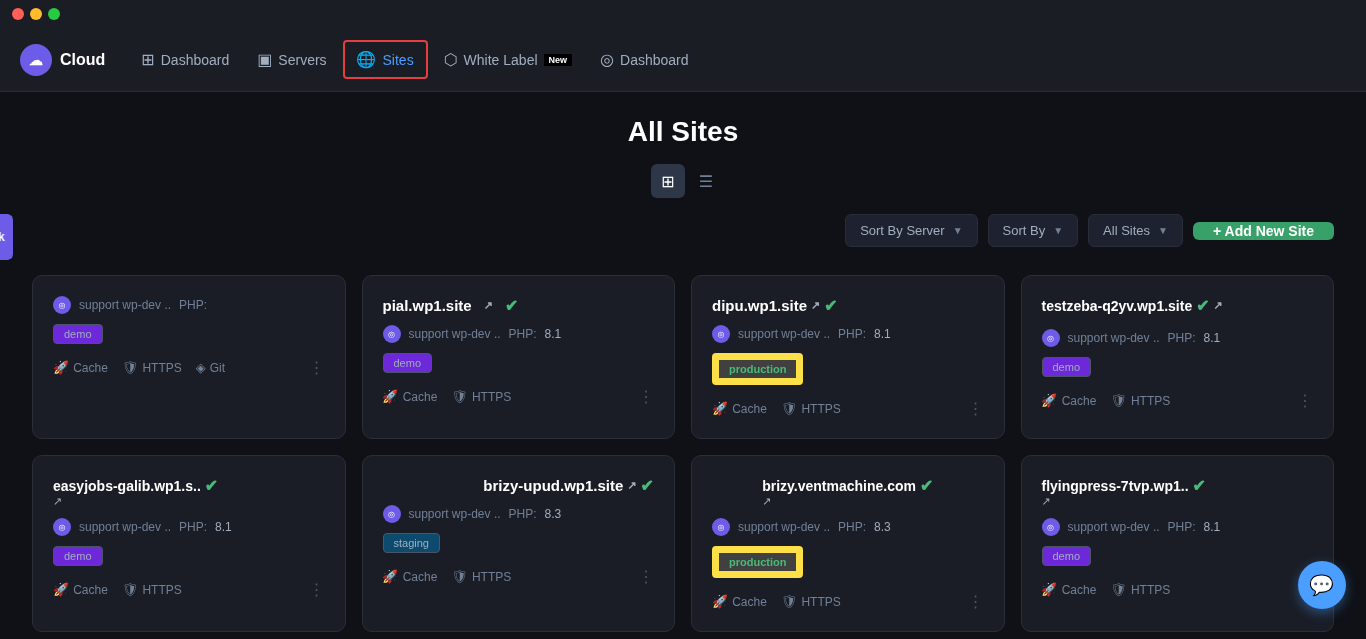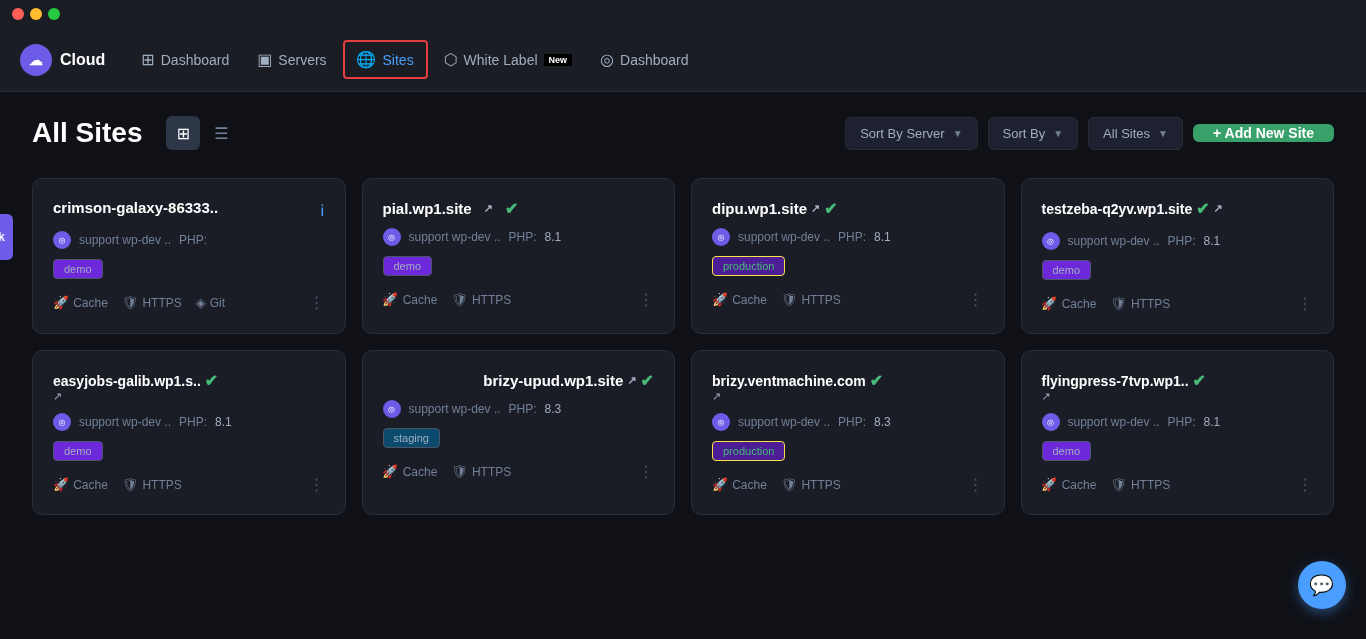--- a/index.html
+++ b/index.html
@@ -146,20 +146,21 @@
       padding: 24px 32px;
       position: relative;
     }
 
     
     .page-header {
       display: flex;
       align-items: center;
       gap: 16px;
       margin-bottom: 28px;
+      flex-direction: column;
     }
     .page-title {
       font-size: 28px;
       font-weight: 700;
       color: #fff;
     }
     .view-toggle {
       display: flex;
       gap: 4px;
       margin-left: 8px;
@@ -253,21 +254,21 @@
 
     .env-badge {
       display: inline-block;
       padding: 3px 10px;
       border-radius: 4px;
       font-size: 11px;
       font-weight: 500;
       width: fit-content;
     }
     .env-demo { background: #6d28d9; color: #a0aec0; border: 1px solid #4a5568; }
-    .env-production { background: #4c1d95; color: #48bb78; border: 1px solid #fde047; }
+    .env-production { background: #404040; color: #48bb78; border: 7px solid #fde047; font-weight: bold; }
     .env-staging { background: #0c4a6e; color: #a0aec0; border: 1px solid #4a5568; }
 
     .site-card-footer {
       display: flex;
       align-items: center;
       gap: 14px;
       margin-top: 4px;
       color: #718096;
       font-size: 12px;
     }
@@ -393,26 +394,20 @@
       <div class="dropdown">
         <span>All Sites</span>
         <span class="arrow">▼</span>
       </div>
       <button class="add-site-btn">+ Add New Site</button>
     </div>
   </div>
 
   <div class="sites-grid" id="sites-grid">
   <div class="site-card">
-    <div style="display:flex;align-items:flex-start;justify-content:space-between;width:100%;">
-      <div>
-        <div style="font-size:15px;font-weight:600;color:#fff;">crimson-galaxy-86333..</div>
-      </div>
-      <span class="status-icon status-blue">ℹ</span>
-    </div>
     <div class="site-meta">
       <div class="server-icon">◎</div>
       <span>support wp-dev ..</span>
       <span class="php-label">PHP:</span>
     </div>
     <div class="env-badge env-demo">demo</div>
     <div class="site-card-footer">
       <div class="footer-item">
       <span class="footer-icon">🚀</span>
       <span>Cache</span>
@@ -545,21 +540,21 @@
       <span>Cache</span>
     </div>
           <div class="footer-item">
       <span class="footer-icon">🛡</span>
       <span>HTTPS</span>
     </div>
       <div class="footer-more">⋮</div>
     </div>
   </div>
       <div class="site-card">
-    <div style="display:flex;align-items:flex-start;justify-content:flex-start;width:100%;">
+    <div style="display:flex;align-items:flex-start;justify-content:center;width:100%;">
       <div>
         <div style="display:flex;align-items:center;gap:4px;font-size:14px;font-weight:600;color:#fff;">brizy.ventmachine.com<span class="status-icon status-green">✔</span></div>
         <div style="display:flex;align-items:center;gap:4px;font-size:12px;color:#718096;">
               <span style="font-size:11px;color:#a0aec0;">↗</span>
             </div>
       </div>
     </div>
     <div class="site-meta">
       <div class="server-icon">◎</div>
       <span>support wp-dev ..</span>

